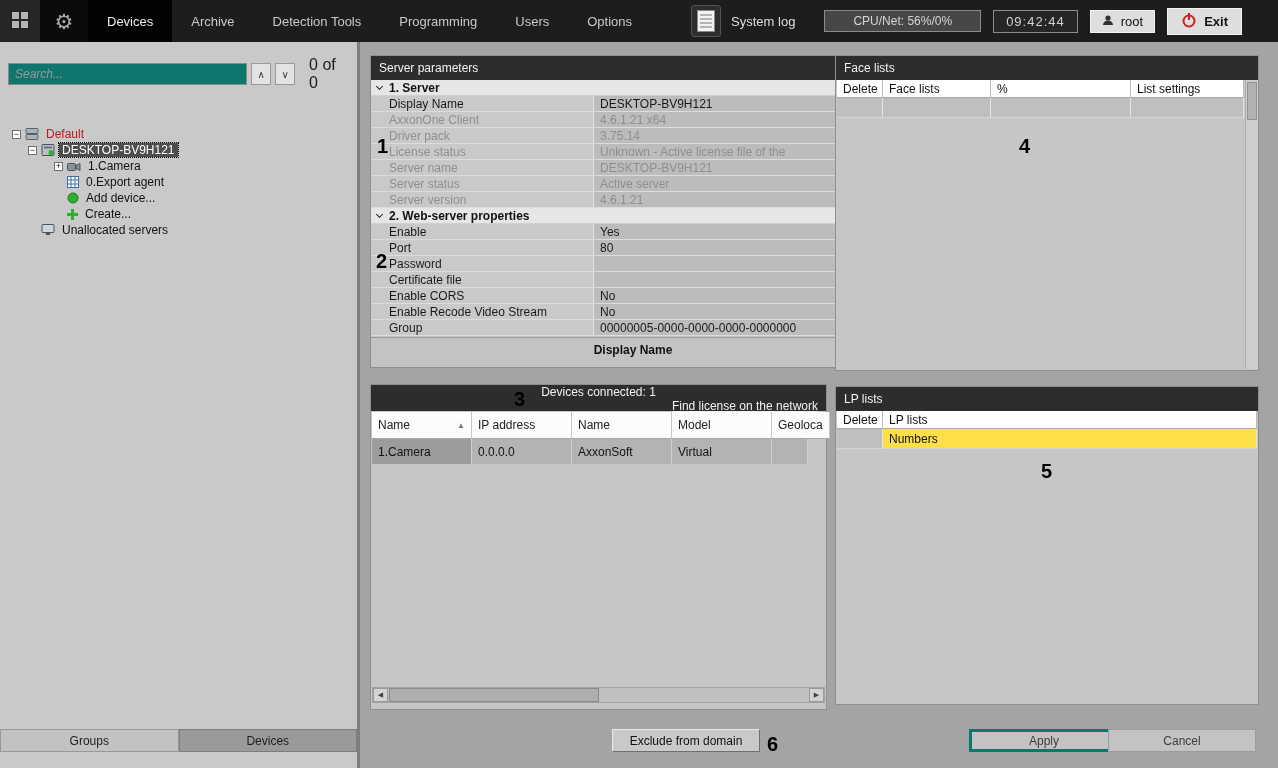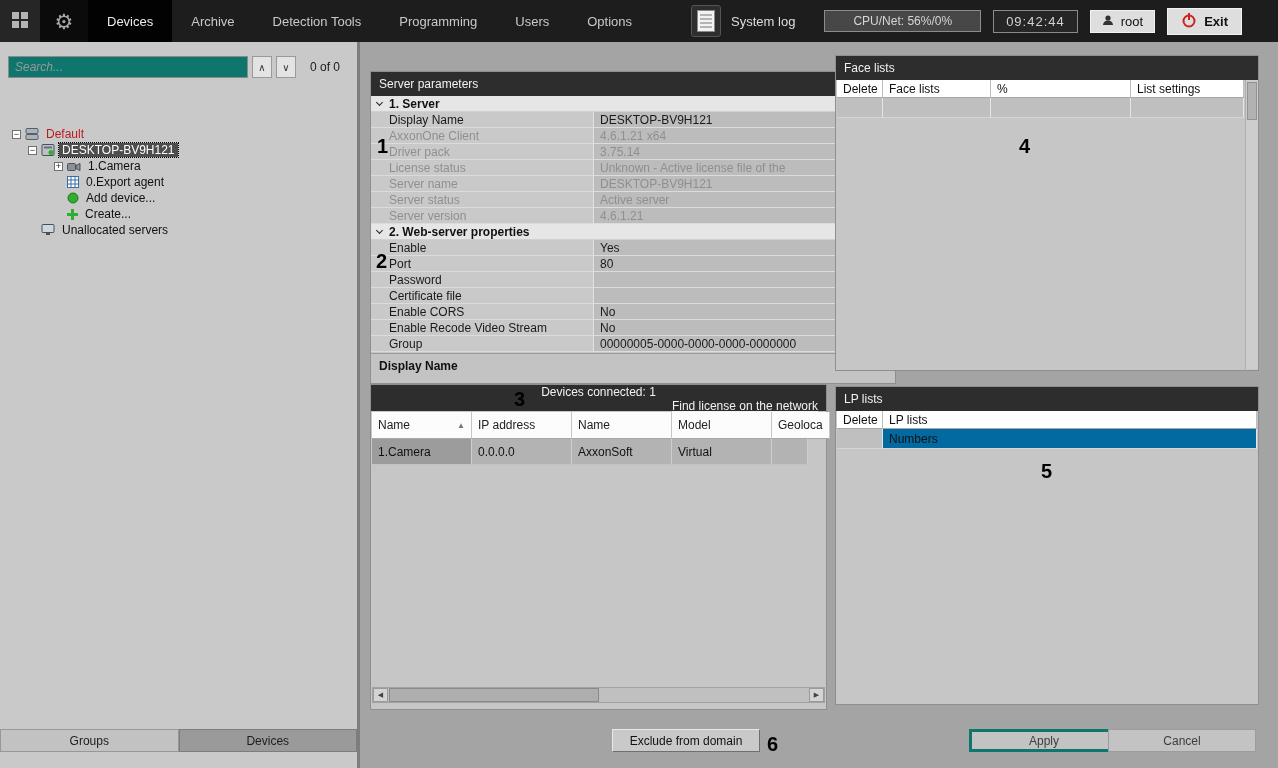--- a/index.html
+++ b/index.html
@@ -28,39 +28,39 @@
 
   
   .sidebar{position:absolute;left:0;top:42px;width:360px;height:726px;background:#c9c9c9;
            border-right:3px solid #7d7d7d;z-index:10;}
   .searchrow{display:flex;align-items:center;padding:14px 8px 6px 8px;gap:0;}
   .search-input{width:240px;height:22px;border:1px solid #8a8a8a;background:#0f766e;padding:0 6px;font-size:12px;
                 font-family:"Liberation Sans", sans-serif;outline:none;}
   .search-input::placeholder{font-style:italic;color:#999;}
   .navbtn{width:20px;height:22px;background:#e3e3e3;border:1px solid #9a9a9a;font-size:10px;color:#333;
           display:flex;align-items:center;justify-content:center;margin-left:4px;cursor:pointer;padding:0;}
-  .counter{margin-left:14px;color:#1a1a1a;font-size:12px;}
+  .counter{margin-left:14px;color:#1a1a1a;font-size:16px;}
   .tree{position:absolute;left:0;top:84px;right:0;}
   .trow{display:flex;align-items:center;height:16px;gap:4px;cursor:pointer;}
   .exp{width:9px;height:9px;background:#fff;border:1px solid #707070;font-size:9px;line-height:7px;
        text-align:center;color:#222;flex:0 0 9px;cursor:pointer;}
   .exp-spacer{width:9px;flex:0 0 9px;}
   .ticon{display:flex;align-items:center;flex:0 0 auto;}
   .tlabel{white-space:nowrap;font-size:12px;color:#111;padding:0 3px;}
   .tlabel.dim{color:#b91c1c;}
   .tlabel.sel{background:#4d4d4d;color:#fff;outline:1px dotted #000;}
   .side-tabs{position:absolute;left:0;top:687px;width:357px;height:23px;display:flex;}
   .stab{flex:1;display:flex;align-items:center;justify-content:center;font-size:12px;color:#1c1c1c;
         background:#c2c2c2;border:1px solid #989898;cursor:pointer;}
   .stab.active{background:#9a9a9a;border-color:#7d7d7d;}
 
   
   .panel{position:absolute;background:#c6c6c6;border:1px solid #8f8f8f;}
   .phead{height:24px;background:#2d2d2d;color:#f2f2f2;display:flex;align-items:center;padding:0 8px;font-size:12px;}
-  .panel-server{left:370px;top:71px;width:526px;height:313px;}
+  .panel-server{left:370px;top:55px;width:526px;height:313px;text-align:center;}
   .panel-devices{left:370px;top:384px;width:457px;height:326px;}
   .panel-faces{left:835px;top:55px;width:424px;height:316px;}
   .panel-lp{left:835px;top:386px;width:424px;height:319px;}
 
   
   .pgrid{position:absolute;left:0;top:24px;right:15px;bottom:30px;overflow:hidden;background:#c6c6c6;}
   .psec{display:flex;align-items:center;height:16px;background:#e6e6e6;border-bottom:1px solid #d0d0d0;
         font-weight:bold;font-size:12px;cursor:pointer;}
   .chev{display:inline-block;width:5px;height:5px;border-left:1.6px solid #222;border-bottom:1.6px solid #222;
         transform:rotate(-45deg);margin:0 7px 2px 6px;flex:0 0 auto;}
@@ -99,21 +99,21 @@
 
   
   .ltable{position:absolute;left:1px;top:24px;right:14px;}
   .ltable.noscroll{right:1px;}
   .lth{height:18px;background:#fff;border-right:1px solid #bdbdbd;border-bottom:1px solid #a8a8a8;
        display:flex;align-items:center;padding:0 6px;font-size:12px;cursor:pointer;}
   .ltd{height:20px;background:#bfbfbf;border-right:1px solid #e6e6e6;border-bottom:1px solid #d5d5d5;
        display:flex;align-items:center;padding:0 6px;font-size:12px;}
   .f0{width:46px;flex:0 0 46px;} .f1{width:108px;flex:0 0 108px;} .f2{width:140px;flex:0 0 140px;} .f3{flex:1;}
   .l0{width:46px;flex:0 0 46px;} .l1{flex:1;}
-  .ltd.numbers{background:#0369a1;color:#111;}
+  .ltd.numbers{background:#fde047;color:#111;}
   .vtrack{position:absolute;right:0;top:24px;bottom:1px;width:13px;background:#cdcdcd;border-left:1px solid #aeaeae;}
   .vtrack .tthumb{position:absolute;left:1px;top:2px;width:10px;height:38px;background:#b2b2b2;border:1px solid #929292;cursor:grab;}
 
   
   .btn{position:absolute;height:23px;font-size:12px;font-family:"Liberation Sans", sans-serif;cursor:pointer;
        display:flex;align-items:center;justify-content:center;}
   .btn-exclude{left:612px;top:729px;width:148px;background:#c9c9c9;border:1px solid #6f6f6f;
                border-top-color:#e9e9e9;border-left-color:#e9e9e9;color:#111;}
   .btn-apply{left:969px;top:729px;width:150px;background:#c3c3c3;border:3px solid #0f766e;color:#3d3d3d;}
   .btn-cancel{left:1108px;top:729px;width:148px;background:#c3c3c3;border:1px solid #9c9c9c;color:#3d3d3d;}

